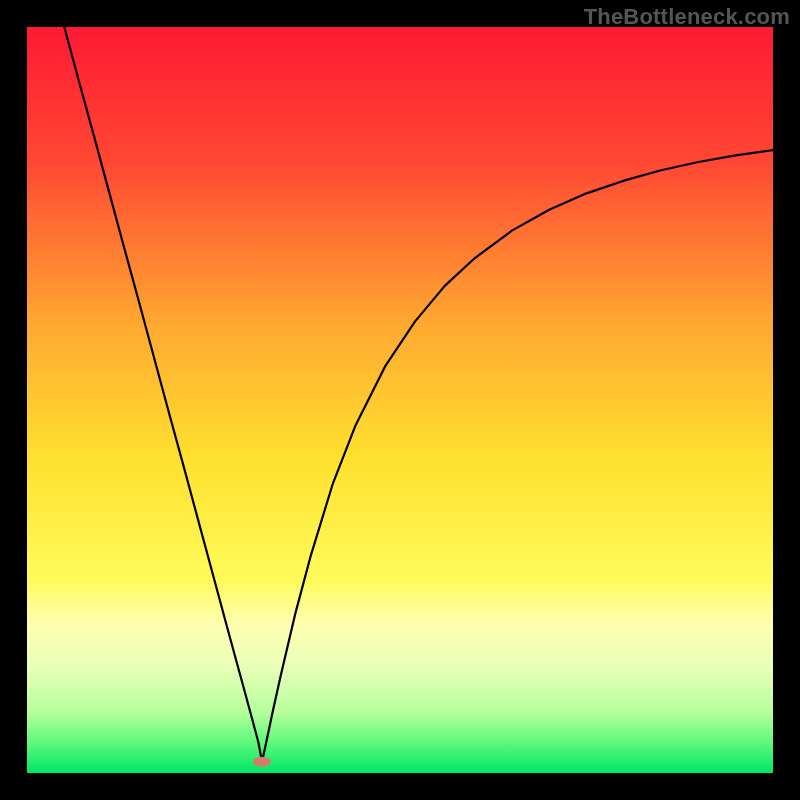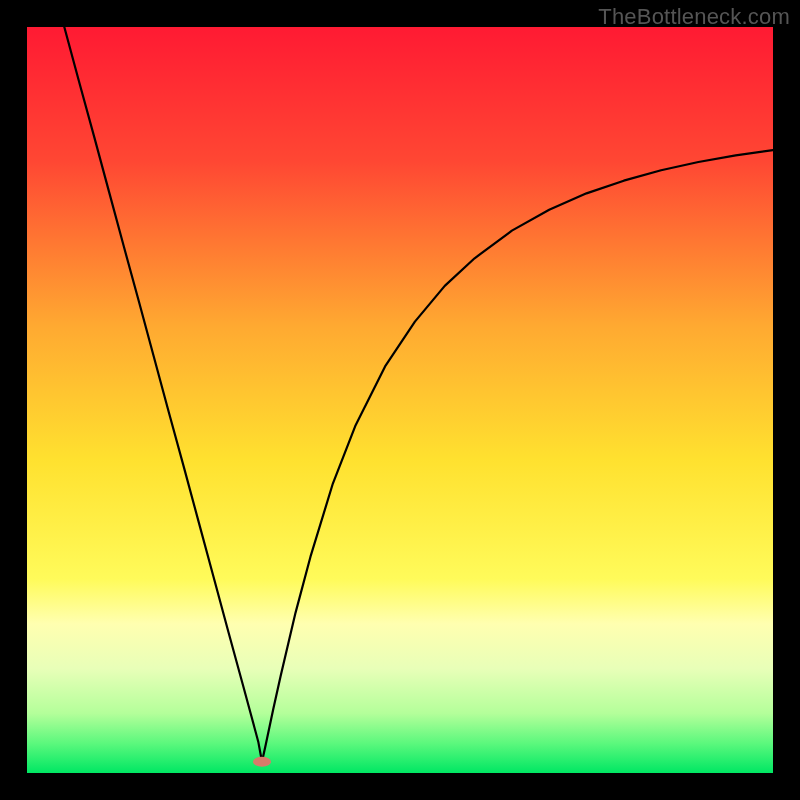--- a/index.html
+++ b/index.html
@@ -25,21 +25,21 @@
     top: 0;
     width: 746px;
     height: 746px;
   }
   .watermark {
     position: absolute;
     top: 4px;
     right: 10px;
     color: #555;
     font-size: 22px;
-    font-weight: 400;
+    font-weight: 700;
     letter-spacing: 0.2px;
     user-select: none;
   }
 </style>
 </head>
 <body>
 
 <div class="watermark">TheBottleneck.com</div>
 
 <div class="frame">

